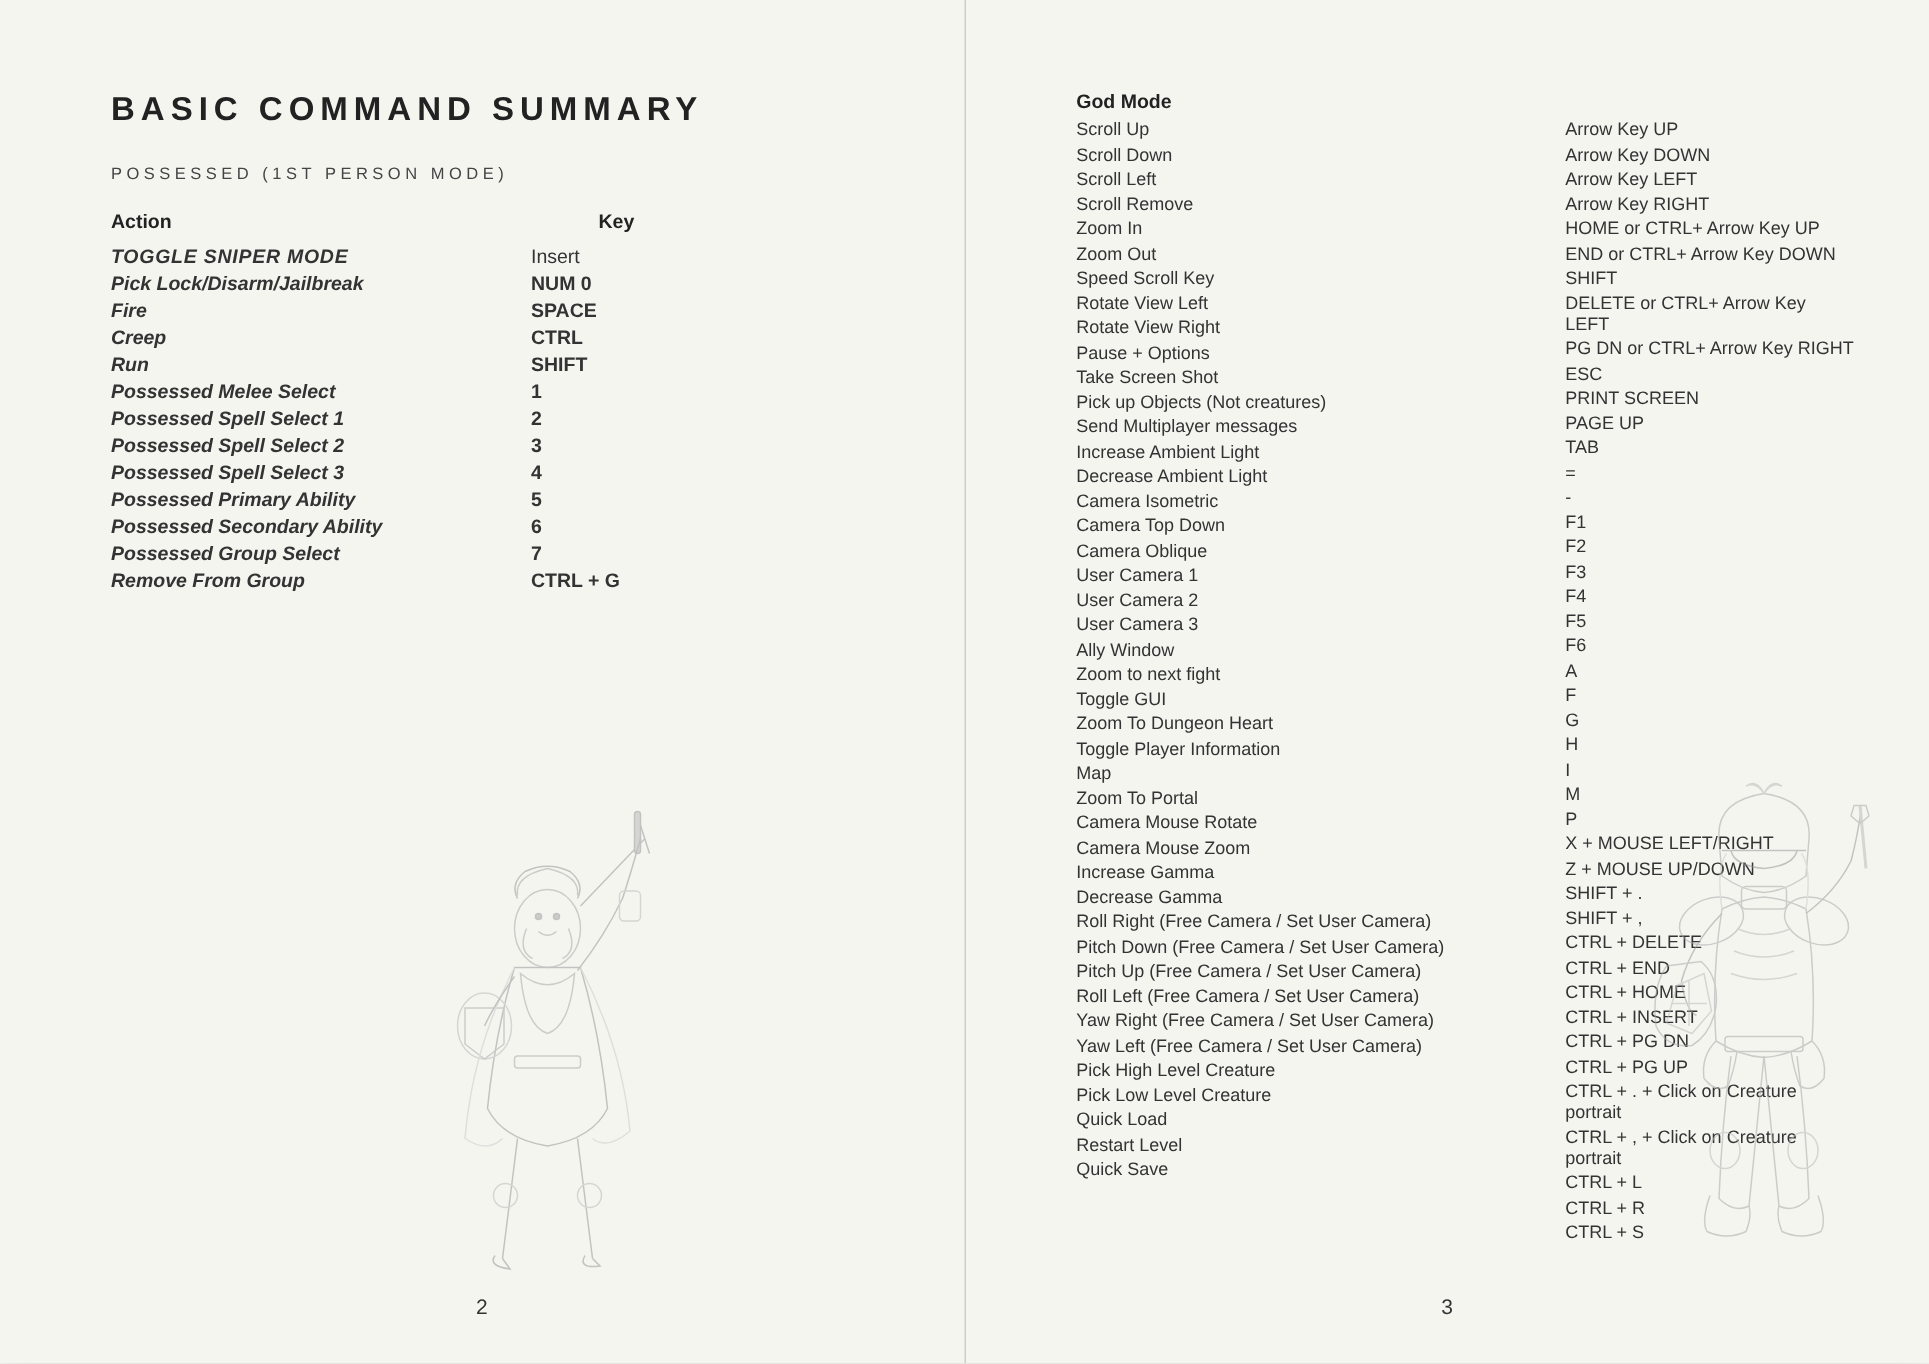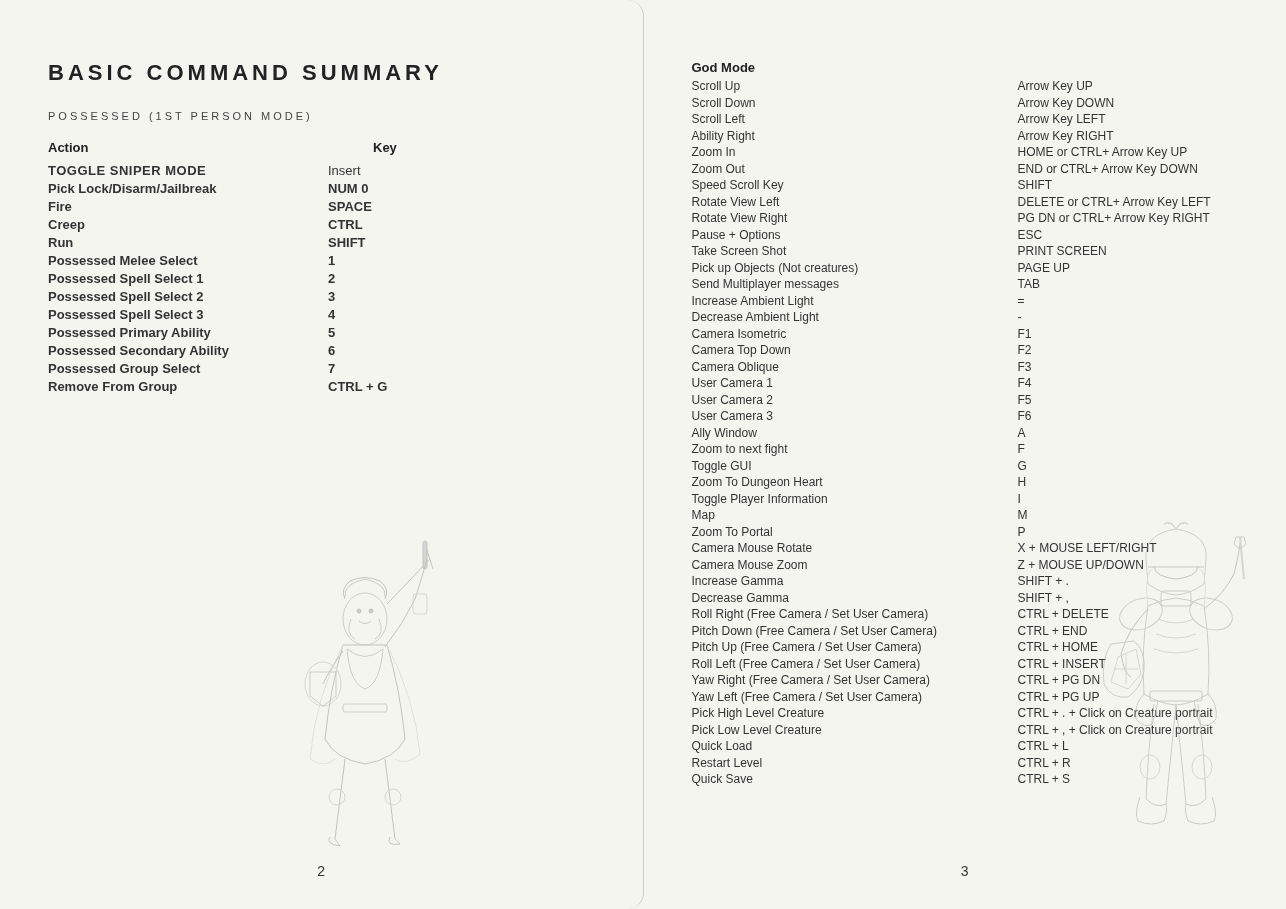--- a/index.html
+++ b/index.html
@@ -15,24 +15,23 @@
     }
     .spread {
       display: flex;
       width: 1286px;
       height: 909px;
       background: #f5f5f0;
       box-shadow: 0 2px 20px rgba(0,0,0,0.3);
     }
     .page {
       flex: 1;
-      padding: 60px 50px 40px 48px;
+      padding: 60px 50px 40px 74px;
       position: relative;
       background: #f5f5f0;
-      border-radius: 16px;
     }
     .page-left {
       border-right: 1px solid #ccc;
     }
     .page-number {
       position: absolute;
       bottom: 30px;
       font-size: 14px;
       color: #333;
     }
@@ -62,21 +61,21 @@
       gap: 45px;
     }
     .col-action { width: 280px; font-weight: bold; font-size: 13px; }
     .col-key { font-weight: bold; font-size: 13px; }
 
     .command-row {
       display: flex;
       margin-bottom: 3px;
       font-size: 12.5px;
     }
-    .command-row .col-action { width: 280px; color: #333; }
+    .command-row .col-action { width: 280px; color: #333; font-style: italic; }
     .command-row .col-key { color: #333; }
     .command-row.bold-row .col-action { font-weight: bold; font-size: 13px; letter-spacing: 0.5px; }
     .command-row.bold-row .col-key { font-weight: normal; }
 
     .character-sketch {
       position: absolute;
       bottom: 50px;
       left: 50%;
       transform: translateX(-30%);
       width: 220px;
@@ -248,21 +247,21 @@
             <div class="right-command-row">
               <span class="right-action">Scroll Up</span>
             </div>
             <div class="right-command-row">
               <span class="right-action">Scroll Down</span>
             </div>
             <div class="right-command-row">
               <span class="right-action">Scroll Left</span>
             </div>
             <div class="right-command-row">
-              <span class="right-action">Ability Right</span>
+              <span class="right-action">Scroll Remove</span>
             </div>
             <div class="right-command-row">
               <span class="right-action">Zoom In</span>
             </div>
             <div class="right-command-row">
               <span class="right-action">Zoom Out</span>
             </div>
             <div class="right-command-row">
               <span class="right-action">Speed Scroll Key</span>
             </div>

